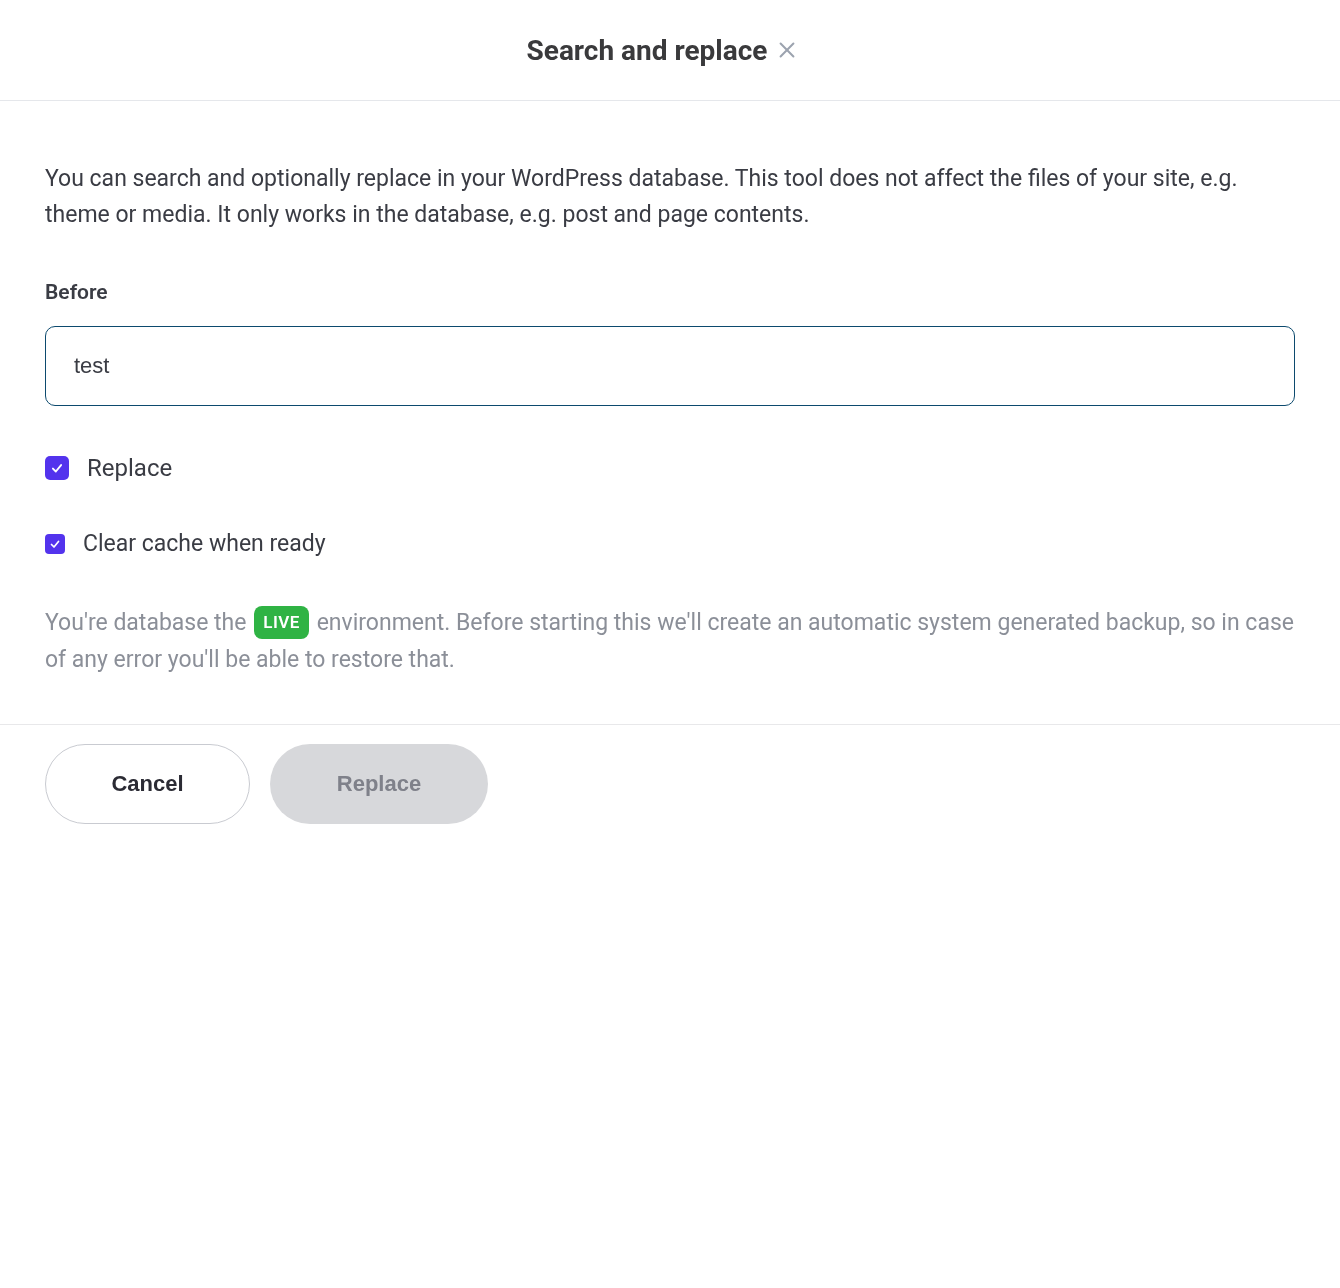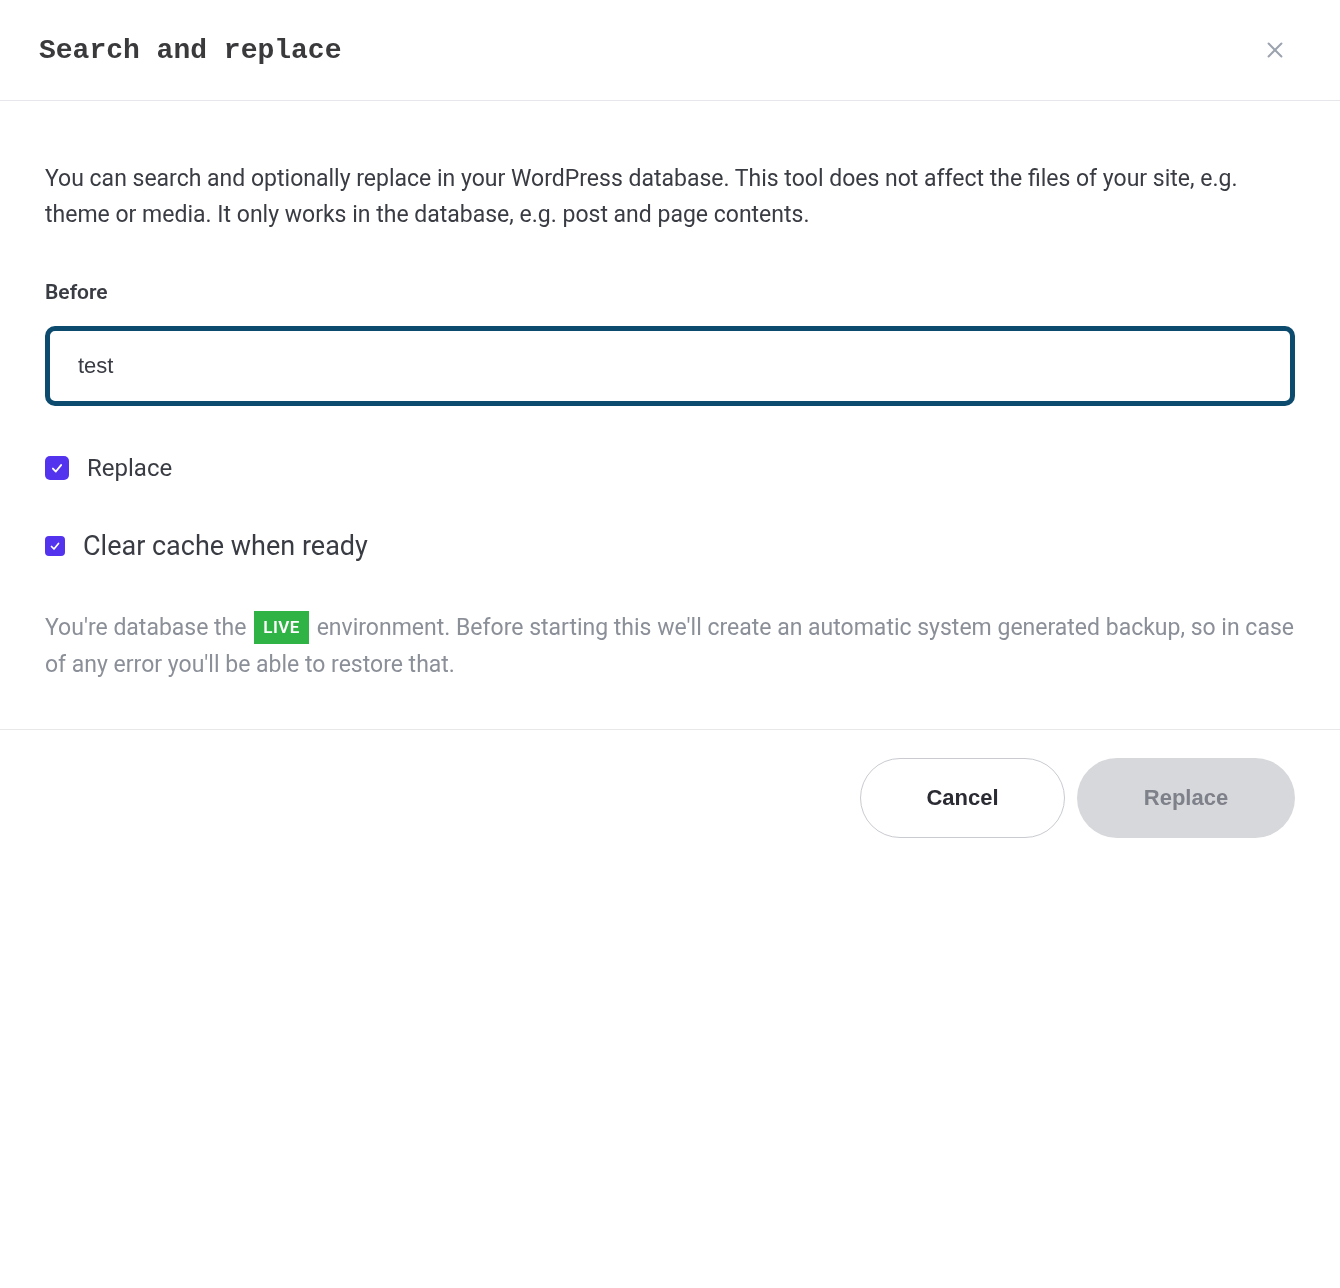--- a/index.html
+++ b/index.html
@@ -8,25 +8,24 @@
       padding: 0;
     }
     html, body {
       font-family: -apple-system, BlinkMacSystemFont, "Segoe UI", Roboto, Helvetica, Arial, sans-serif;
       background: #fff;
       color: #1f2733;
       width: 1340px;
     }
     .dialog-header {
       display: flex;
-      justify-content: space-between;
+      justify-content: center;
       align-items: center;
       padding: 30px 45px 30px 39px;
       border-bottom: 1px solid #e5e7eb;
-      font-family: Liberation Mono, monospace;
     }
     .dialog-title {
       font-size: 28px;
       font-weight: 700;
       color: #3a3a3c;
     }
     .close-btn {
       width: 40px;
       height: 40px;
       display: flex;
@@ -60,21 +59,21 @@
       display: block;
       margin-bottom: 22px;
     }
     .text-input {
       width: 100%;
       height: 80px;
       padding: 0 28px;
       font-size: 22px;
       color: #3a3c44;
       background: #fff;
-      border: 5px solid #0c4a6e;
+      border: 1px solid #0c4a6e;
       border-radius: 10px;
       outline: none;
     }
     .checkbox-row {
       display: flex;
       align-items: center;
       gap: 18px;
       margin-bottom: 48px;
     }
     .checkbox {
@@ -96,52 +95,52 @@
     .checkbox svg {
       width: 14px;
       height: 14px;
       stroke: #fff;
     }
     .checkbox.small svg {
       width: 12px;
       height: 12px;
     }
     .checkbox-label {
-      font-size: 27px;
+      font-size: 23px;
       color: #3a3c44;
     }
     .checkbox-label.large {
       font-size: 24px;
     }
     .note {
       font-size: 23px;
       line-height: 1.6;
       color: #8b8f98;
       margin-top: 8px;
     }
     .env-badge {
       display: inline-block;
       background: #2fb344;
       color: #fff;
       font-size: 17px;
       font-weight: 600;
       letter-spacing: 0.5px;
       padding: 3px 9px;
-      border-radius: 0;
+      border-radius: 8px;
       vertical-align: middle;
       position: relative;
       top: -2px;
       margin: 0 2px;
     }
     .dialog-footer {
       border-top: 1px solid #e8e8ea;
-      padding: 28px 45px 28px 45px;
-      display: flex;
-      justify-content: flex-end;
-      gap: 12px;
+      padding: 19px 45px 28px 45px;
+      display: flex;
+      justify-content: flex-start;
+      gap: 20px;
     }
     .btn {
       height: 80px;
       padding: 0 48px;
       border-radius: 999px;
       font-size: 22px;
       font-weight: 600;
       cursor: pointer;
       display: inline-flex;
       align-items: center;

